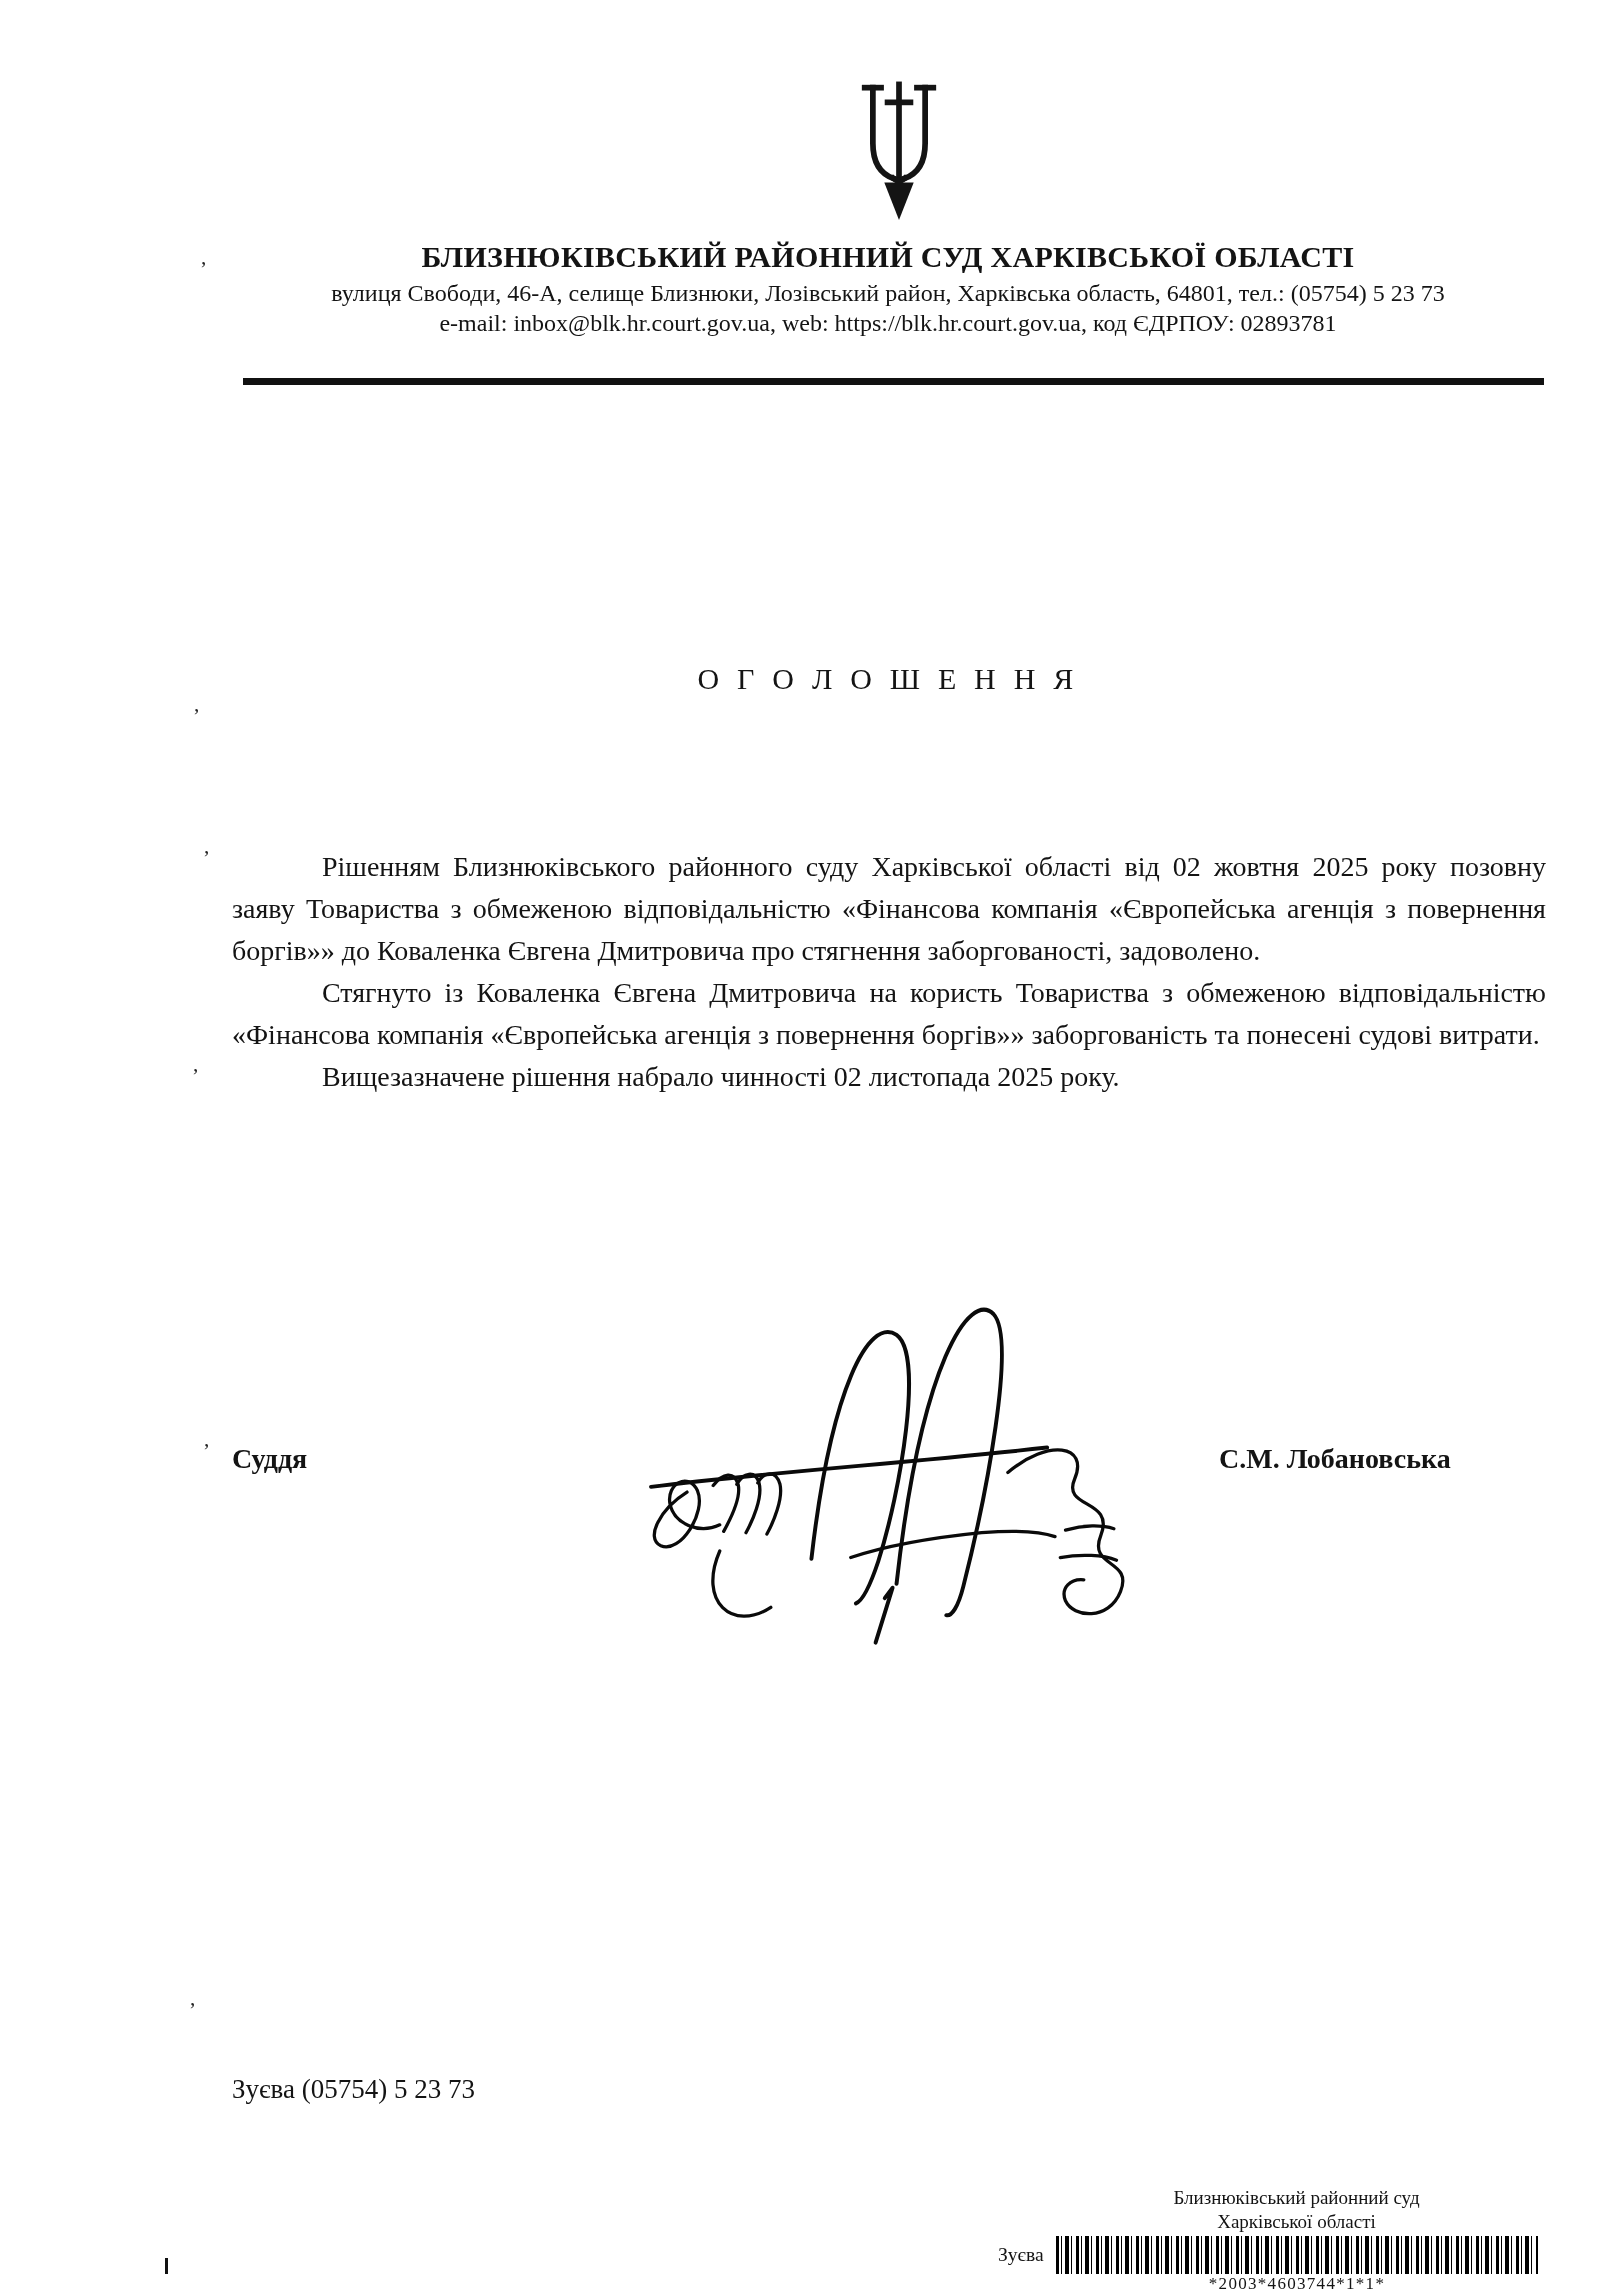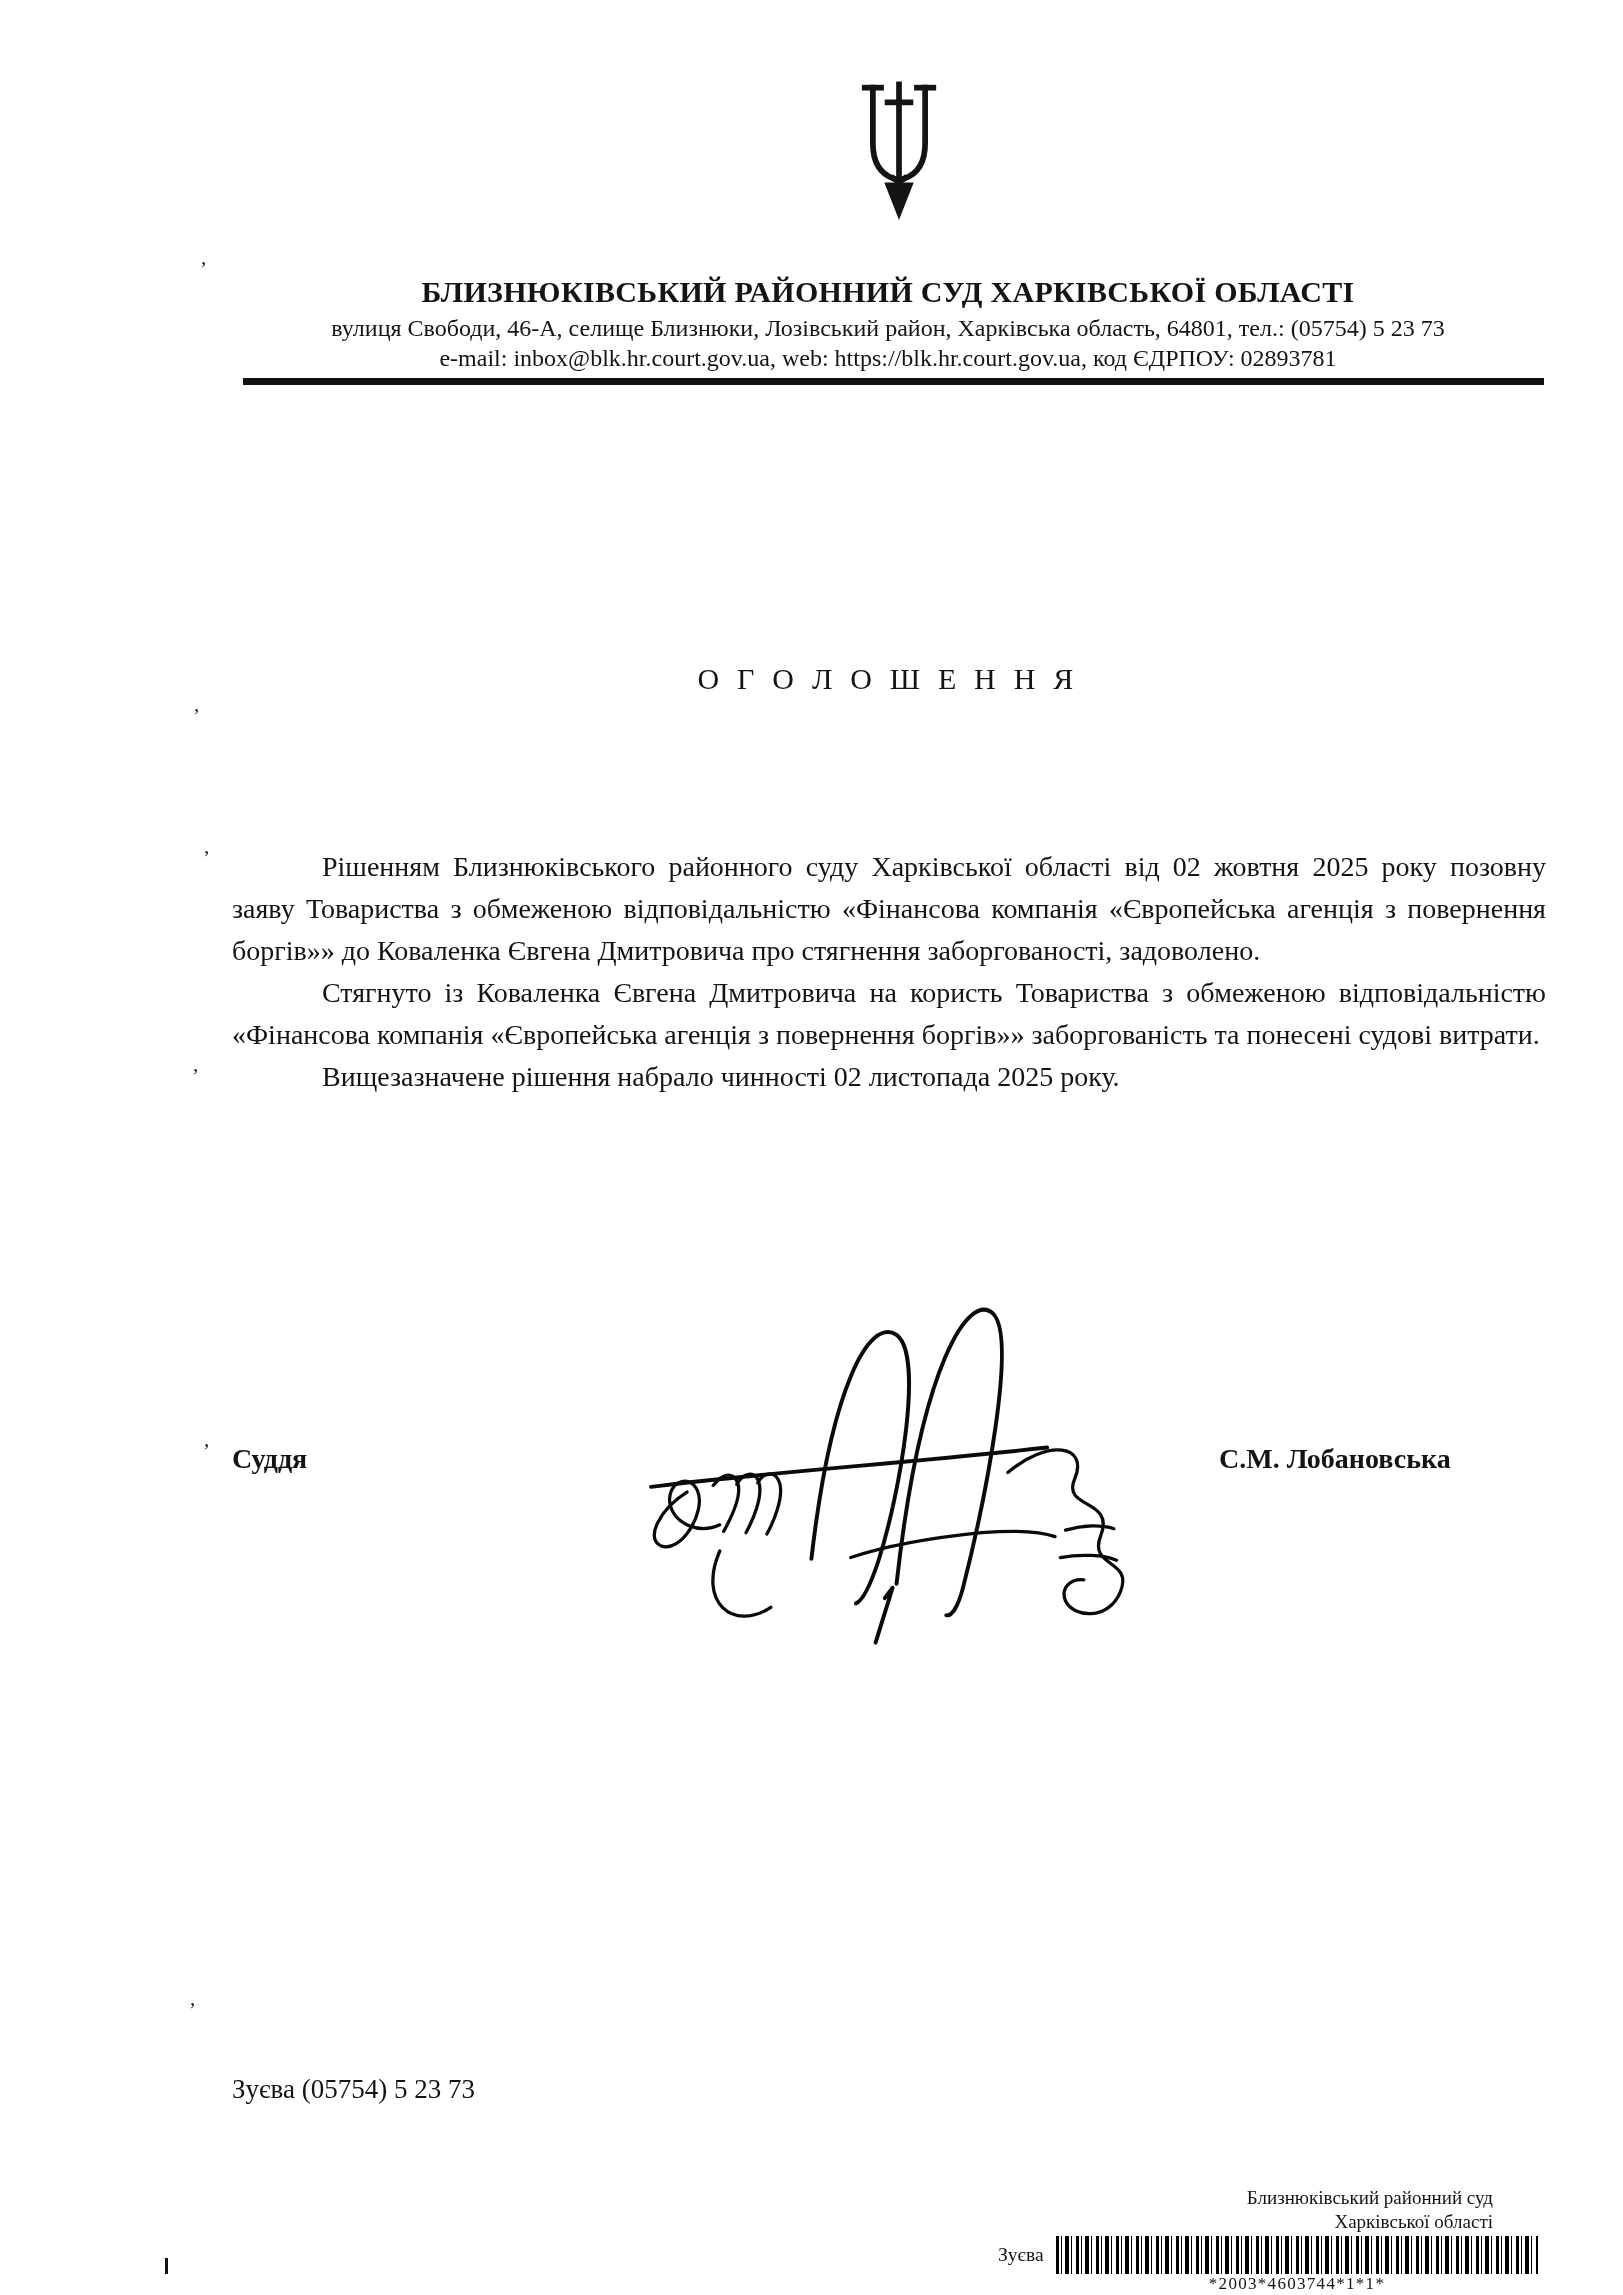--- a/index.html
+++ b/index.html
@@ -12,21 +12,21 @@
     overflow: hidden;
     font-family: "Liberation Serif", "DejaVu Serif", serif;
     color: #141414;
   }
   .abs { position: absolute; }
 
   
   .emblem { left: 850px; top: 77px; width: 98px; height: 152px; }
 
   
-  .header-text { left: 232px; top: 240px; width: 1312px; text-align: center; margin-top: 35px; }
+  .header-text { left: 232px; top: 240px; width: 1312px; text-align: center; }
   .court-name { font-size: 30px; font-weight: bold; letter-spacing: 0.3px; white-space: nowrap; }
   .addr { font-size: 24px; line-height: 31px; margin-top: 3.9px; font-family: Liberation Serif, serif; }
   .addr2 { font-size: 24px; line-height: 29px; }
   .header-rule { left: 243px; top: 378px; width: 1301px; height: 6.5px; background: #111; }
 
   
   .case-block { left: 232px; top: 424px; font-size: 28px; line-height: 42px; }
 
   
   .doc-title { left: 232px; top: 662px; width: 1312px; text-align: center;
@@ -37,21 +37,21 @@
   .body-block p { margin: 0; text-indent: 90px; text-align: justify; text-align-last: left; }
 
   
   .judge-label { left: 232px; top: 1443px; font-size: 28px; font-weight: bold; }
   .judge-name  { left: 1219px; top: 1443px; font-size: 28px; font-weight: bold; white-space: nowrap; font-family: Liberation Serif, serif; }
   .signature-svg { left: 615px; top: 1276px; width: 550px; height: 406px; }
 
   
   .footer-contact { left: 232px; top: 2074px; font-size: 27px; }
 
-  .stamp-block { left: 1100px; top: 2186px; width: 393px; text-align: right;
+  .stamp-block { left: 1100px; top: 2186px; width: 393px; text-align: center;
                  font-size: 19px; line-height: 24px; }
 
   .stamp-operator { left: 998px; top: 2244px; font-size: 19.6px; }
   .barcode {
     left: 1056px; top: 2236px; width: 482px; height: 38px;
     background:
       repeating-linear-gradient(90deg,
         #000 0 2.6px, #fff 2.6px 4.6px,
         #000 4.6px 5.9px, #fff 5.9px 9.2px,
         #000 9.2px 13px, #fff 13px 15px,

